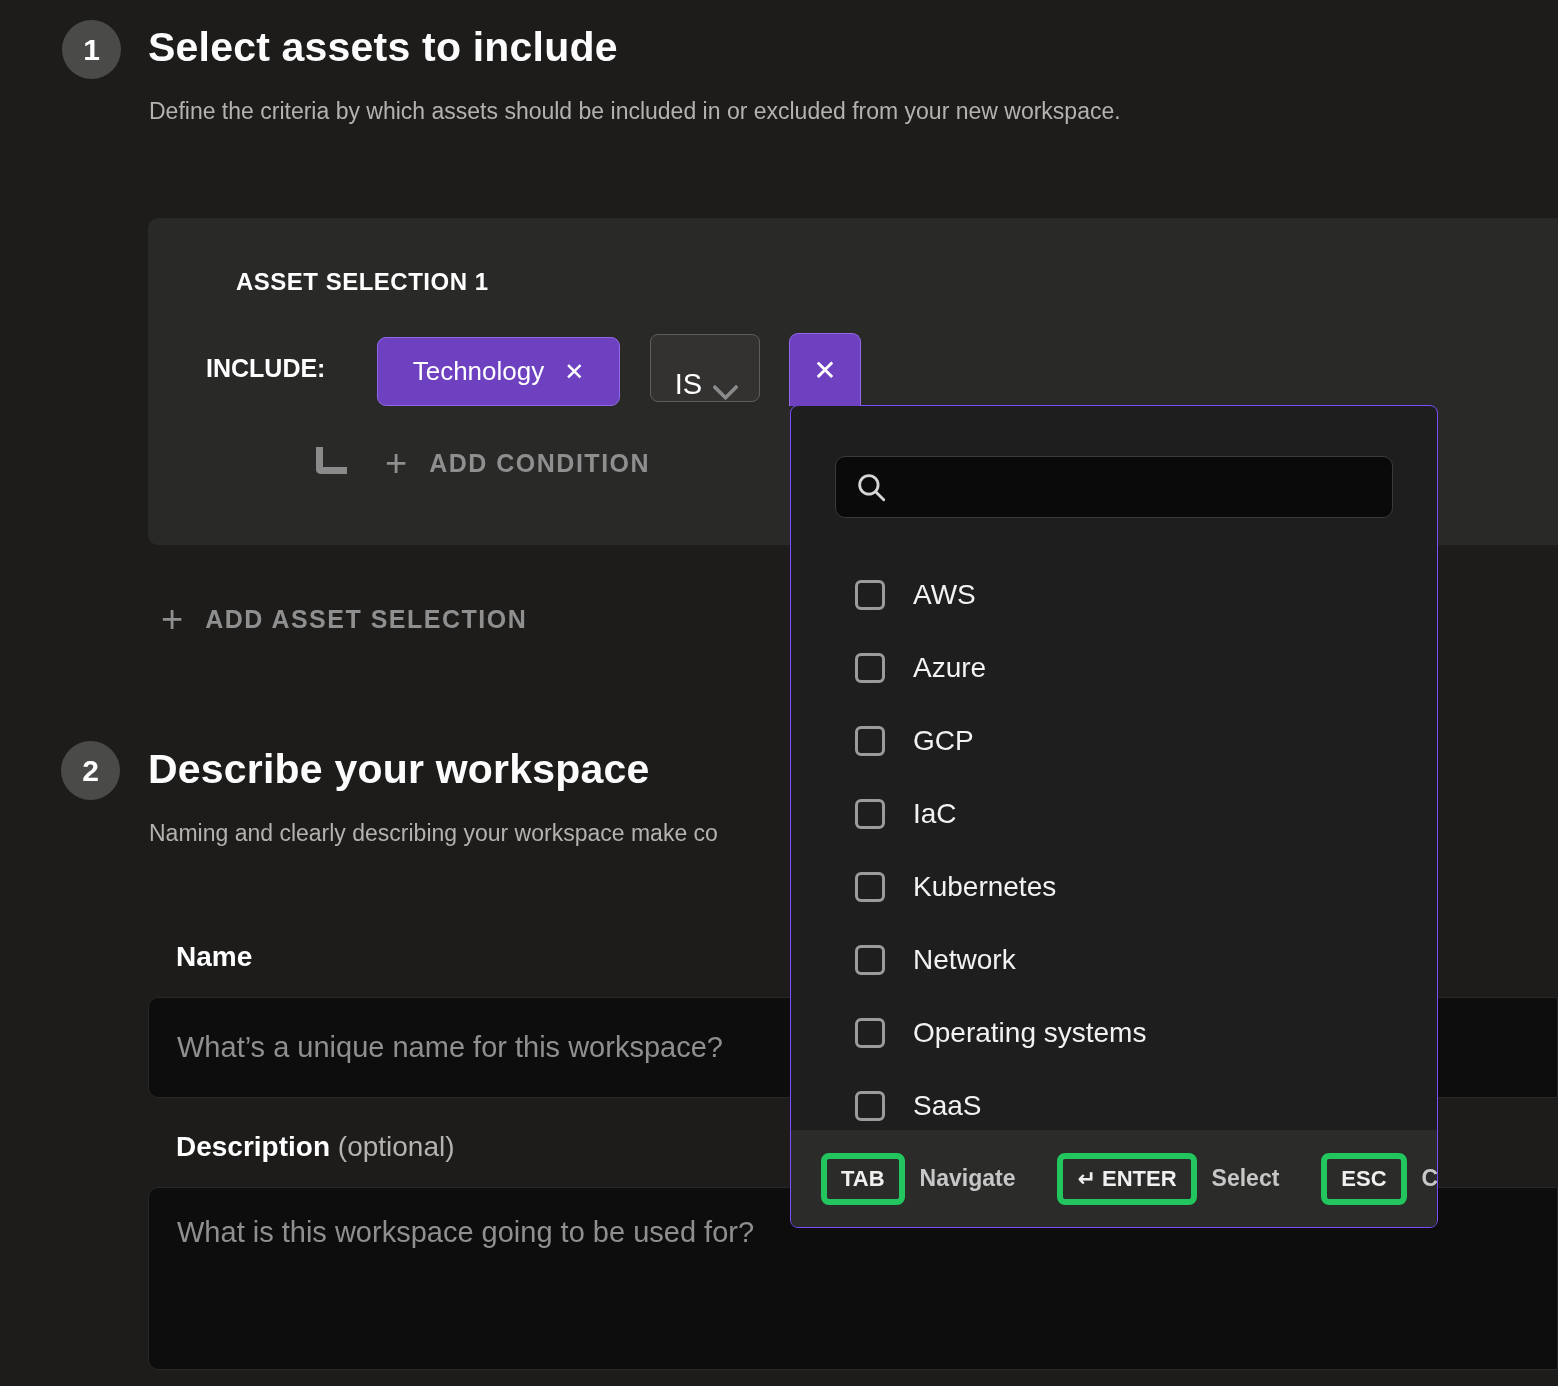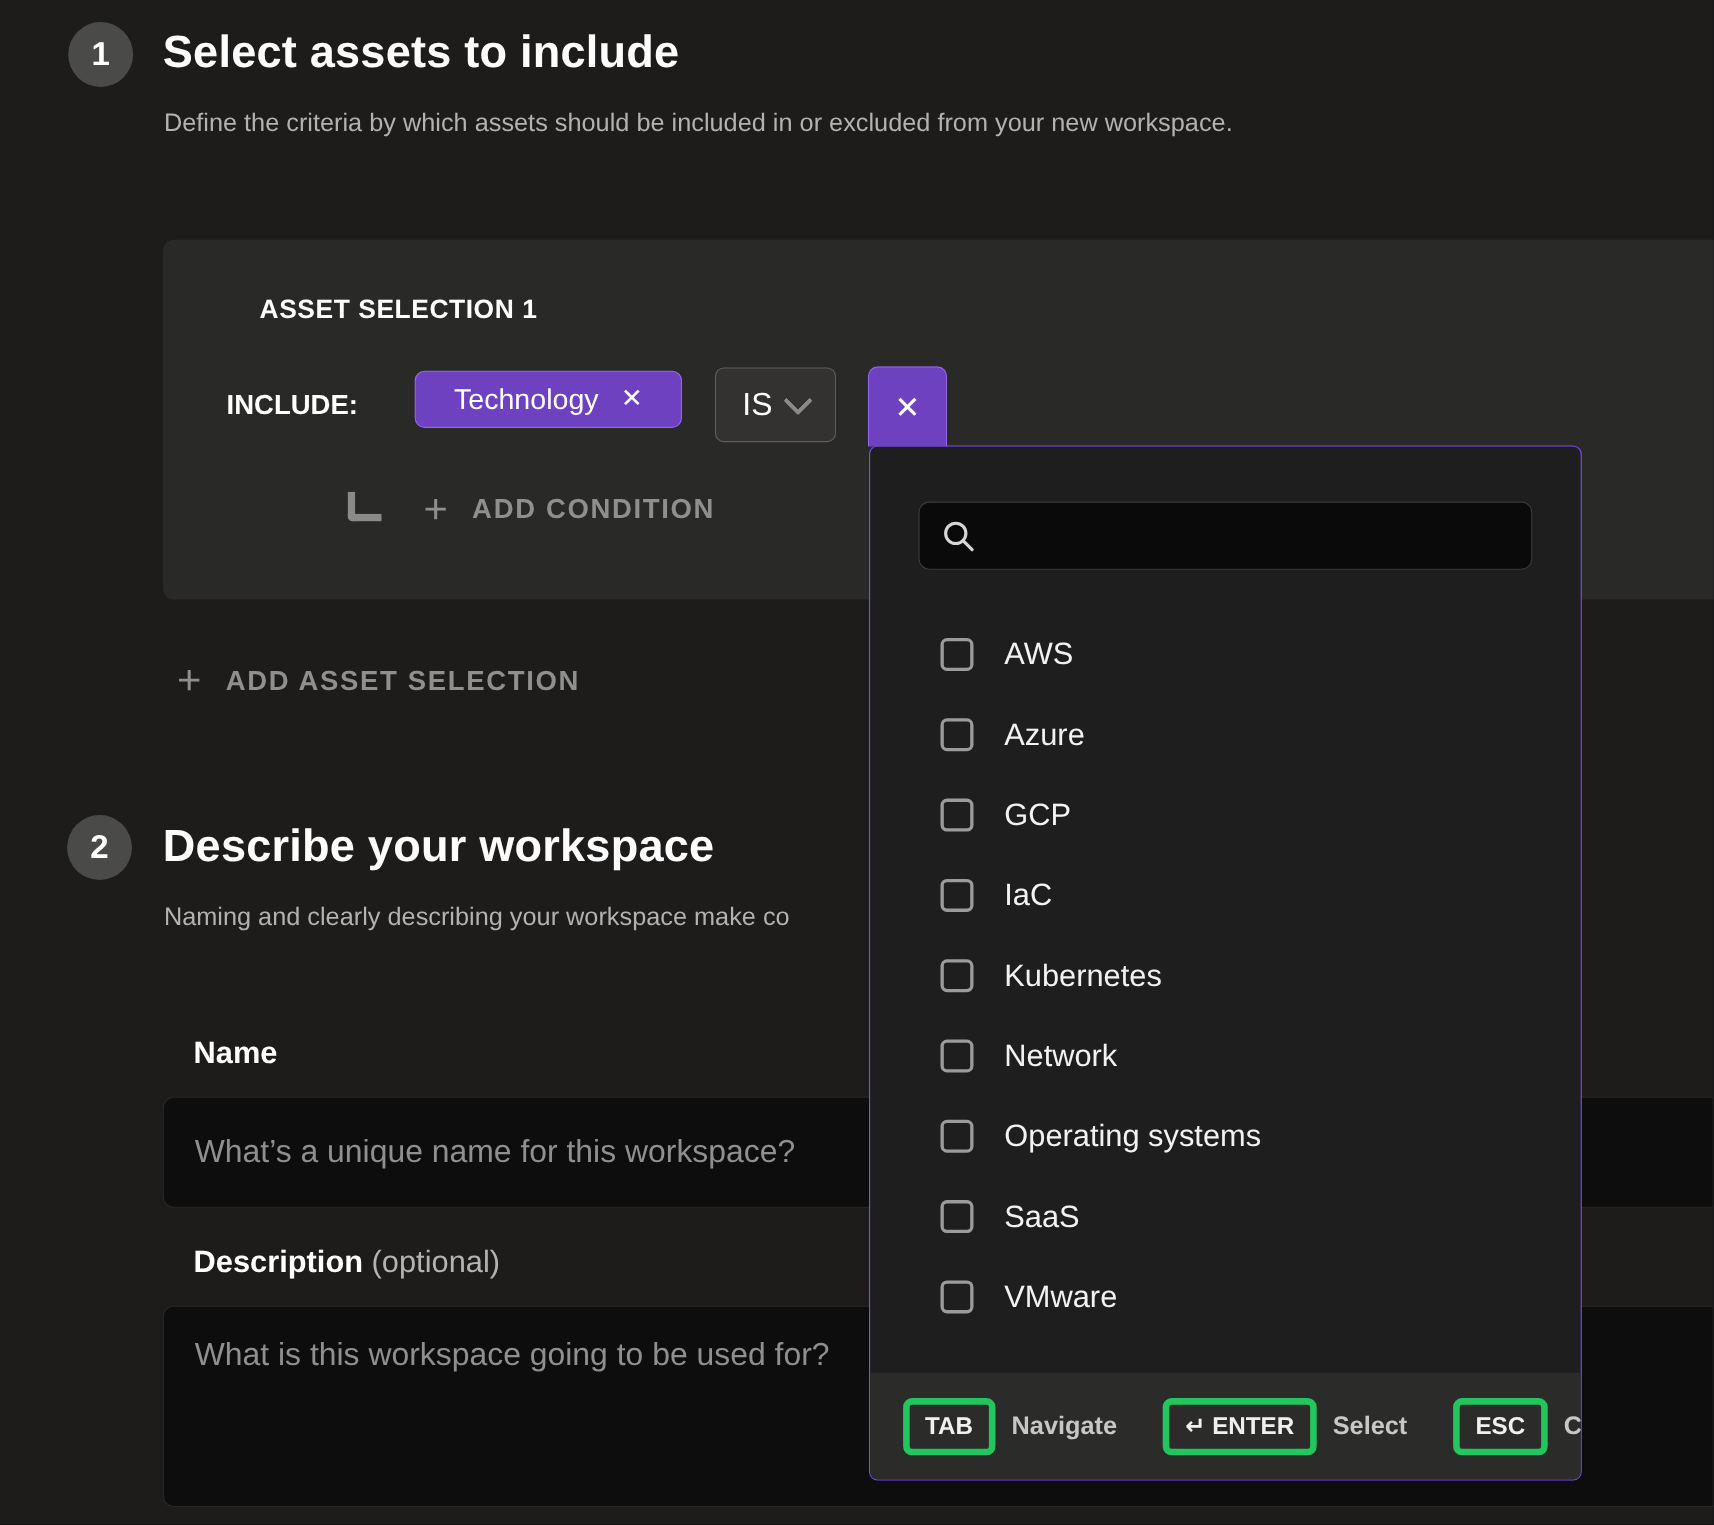--- a/index.html
+++ b/index.html
@@ -36,30 +36,30 @@
   }
   .card-title{
     position:absolute;left:45px;top:50px;
     font-size:24px;font-weight:bold;letter-spacing:.5px;color:#fff;white-space:nowrap;margin-left:43px;
   }
   .include-label{
     position:absolute;left:58px;top:136px;
     font-size:25px;font-weight:bold;color:#fff;white-space:nowrap;
   }
   .chip{
-    position:absolute;left:229px;top:119px;width:243px;height:52px;
+    position:absolute;left:229px;top:119px;width:243px;height:69px;
     box-sizing:border-box;background:#6e41c0;border:1px solid #9168e8;border-radius:9px;
     display:flex;align-items:center;justify-content:center;gap:20px;
     color:#fff;font-size:26px;cursor:pointer;
   }
   .chip-x{font-size:24px;line-height:1;cursor:pointer}
   .op-select{
     position:absolute;left:502px;top:116px;width:110px;height:68px;
     box-sizing:border-box;background:#333231;border:1px solid #5e5d5c;border-radius:8px;
-    display:flex;align-items:center;justify-content:center;gap:14px;
+    display:flex;align-items:flex-end;justify-content:center;gap:14px;
     color:#fff;font-size:29px;cursor:pointer;
   }
   .chev{
     width:15px;height:15px;border-right:4px solid #8a8a8a;border-bottom:4px solid #8a8a8a;
     transform:rotate(45deg) translate(-3px,-3px);border-radius:2px;
   }
   .addcond-row{
     position:absolute;left:168px;top:226px;display:flex;align-items:center;cursor:pointer;
   }
   .corner-icon{
@@ -91,21 +91,21 @@
     background:#0d0d0d;border:1px solid #272727;border-radius:10px 0 0 10px;
     color:#eaeaea;font-size:29px;font-family:"Liberation Sans","DejaVu Sans",sans-serif;
     outline:none;
   }
   .text-input{top:997px;height:101px;padding:0 28px}
   .text-area{top:1187px;height:183px;padding:28px;resize:none}
   .text-input::placeholder,.text-area::placeholder{color:#8f8f8f;opacity:1}
 
   
   .panel{
-    position:absolute;left:790px;top:405px;width:648px;height:941px;
+    position:absolute;left:790px;top:405px;width:648px;height:823px;
     box-sizing:border-box;background:#1f1e1e;
     border:1px solid #7c4dff;border-radius:8px;z-index:10;overflow:hidden;
   }
   .search{
     position:absolute;left:44px;right:44px;top:50px;height:62px;
     box-sizing:border-box;background:#0a0a0a;border:1px solid #3a3a3a;border-radius:10px;
     display:flex;align-items:center;padding:0 18px;
   }
   .search input{
     flex:1;background:transparent;border:none;outline:none;

